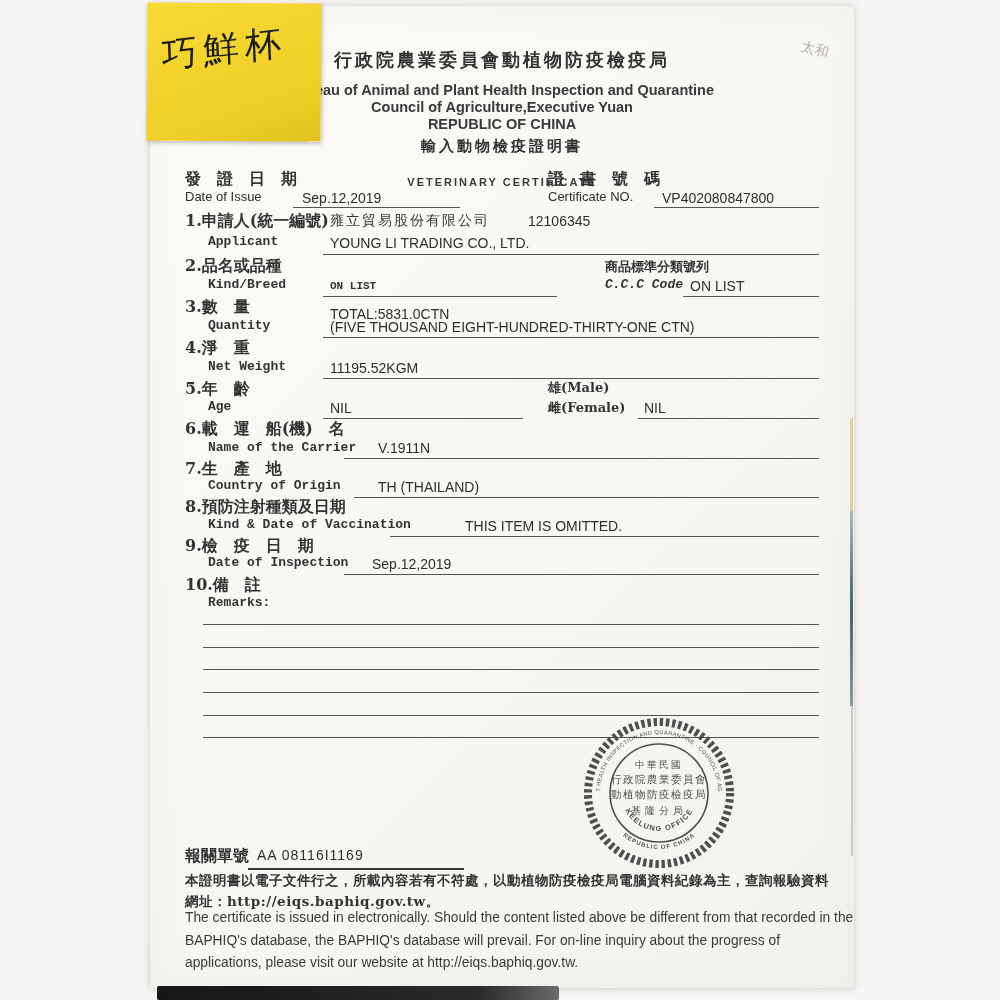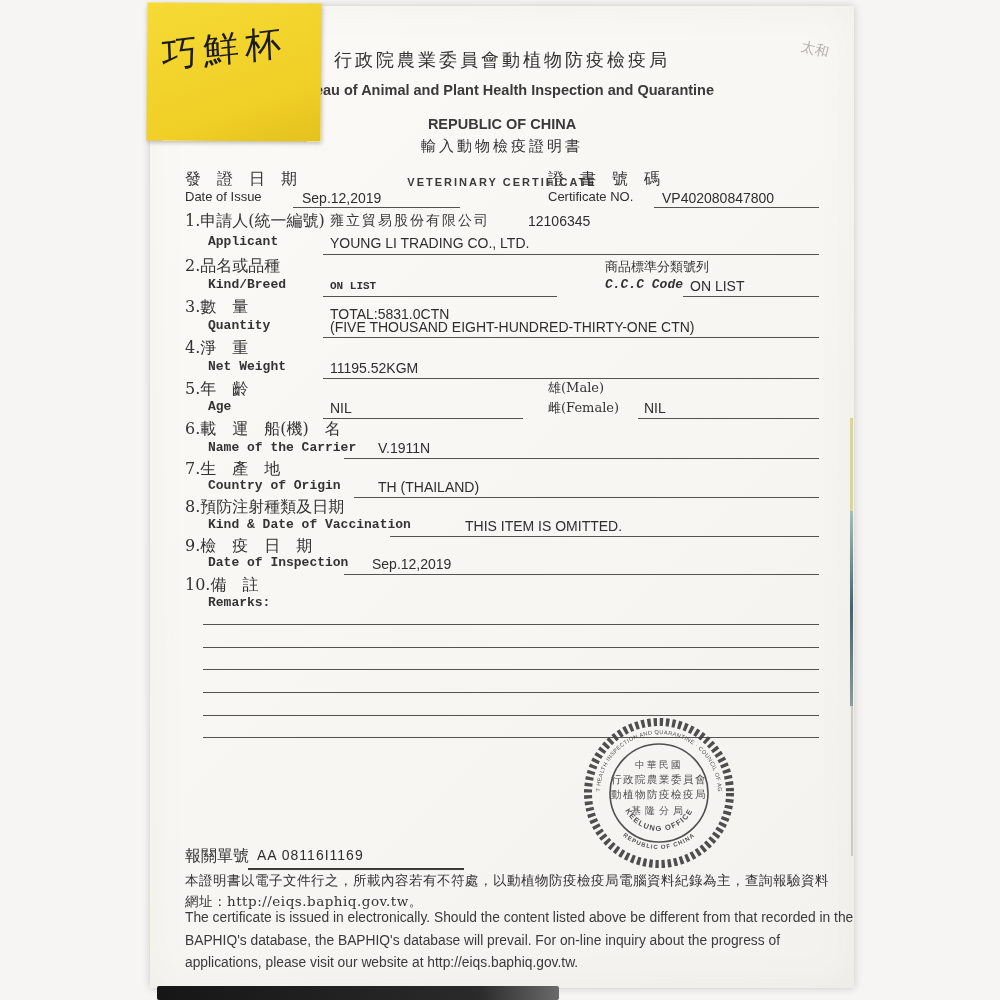--- a/index.html
+++ b/index.html
@@ -10,21 +10,21 @@
     color:#2e2e2e;
   }
   .page{position:absolute;left:0;top:0;width:1000px;height:1000px;}
   .paper{
     position:absolute;left:150px;top:6px;width:704px;height:982px;
     background:linear-gradient(135deg,#fbfaf7 0%,#f7f6f2 55%,#f3f2ee 100%);
     box-shadow:0 0 8px rgba(0,0,0,.18), inset 0 0 40px rgba(120,115,100,.06);
   }
   .abs{position:absolute;white-space:nowrap;}
   
-  .zh{font-family:"DejaVu Serif","Liberation Serif",serif;font-weight:400;color:#333;}
+  .zh{font-family:"DejaVu Serif","Liberation Serif",serif;font-weight:700;color:#333;}
   .zh-light{font-family:"DejaVu Serif","Liberation Serif",serif;font-weight:400;color:#3a3a3a;}
   .mono{font-family:"Liberation Mono","DejaVu Sans Mono",monospace;font-weight:700;color:#333;}
   .sans{font-family:"Liberation Sans","DejaVu Sans",sans-serif;color:#2e2e2e;}
   
   .h-zh{width:704px;text-align:center;font-size:18px;letter-spacing:3px;}
   .h-en{width:704px;text-align:center;font-size:14.5px;font-weight:700;color:#3a3a3a;}
   .h-doc-zh{width:704px;text-align:center;font-size:15px;letter-spacing:3px;}
   .h-doc-en{width:704px;text-align:center;font-size:11px;font-weight:700;letter-spacing:2px;color:#3a3a3a;}
   
   .lab-zh{font-size:16px;}
@@ -68,20 +68,21 @@
 </style>
 </head>
 <body>
 
 <div class="page">
 
   <div class="paper">
 
     <div class="abs h-zh zh" style="top:42px;left:0;">行政院農業委員會動植物防疫檢疫局</div>
     <div class="abs h-en" style="top:76px;left:0;">Bureau of Animal and Plant Health Inspection and Quarantine</div>
+    <div class="abs h-en" style="top:93px;left:0;">Council of Agriculture,Executive Yuan</div>
     <div class="abs h-en" style="top:110px;left:0;">REPUBLIC OF CHINA</div>
     <div class="abs h-doc-zh zh" style="top:131px;left:0;">輸入動物檢疫證明書</div>
     <div class="abs h-doc-en" style="top:158px;left:0;margin-top:12px;">VETERINARY CERTIFICATE</div>
 
     <div class="abs zh lab-zh" style="top:163px;left:35px;">發　證　日　期</div>
     <div class="abs sans lab-en" style="top:183px;left:35px;">Date of Issue</div>
     <div class="abs sans val" style="top:184px;left:152px;">Sep.12,2019</div>
     <div class="line" style="top:201px;left:143px;width:167px;"></div>
 
     <div class="abs zh lab-zh" style="top:163px;left:398px;">證　書　號　碼</div>

